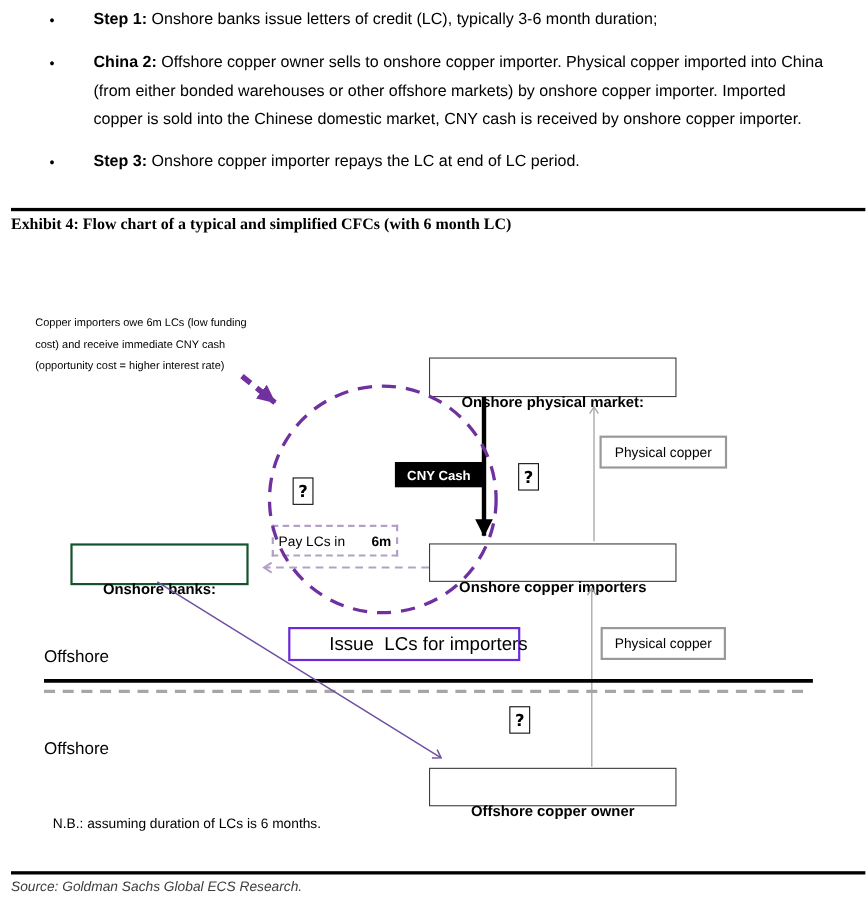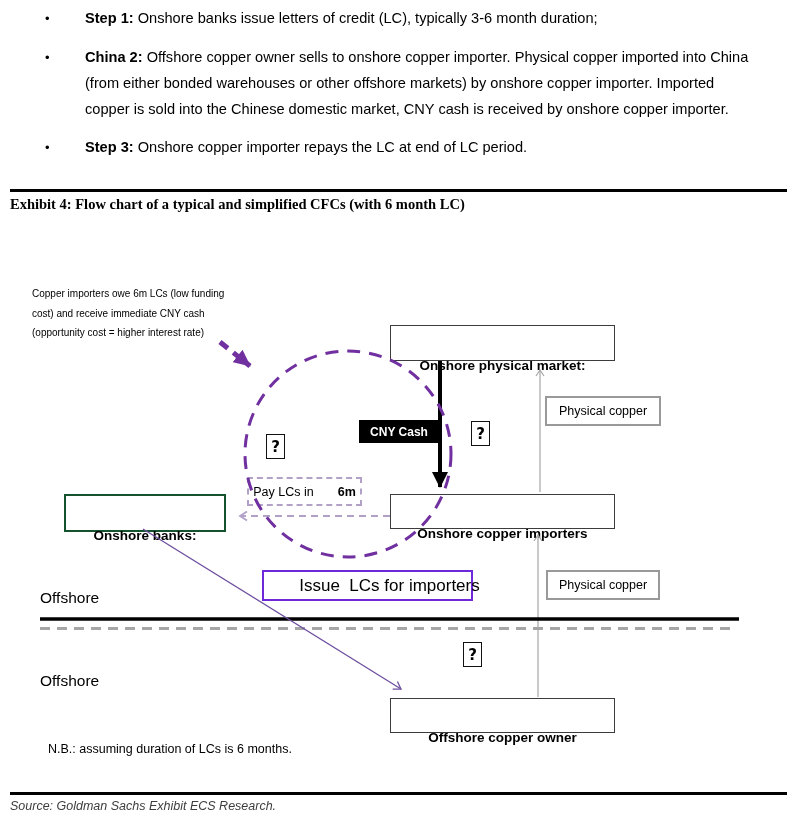--- a/index.html
+++ b/index.html
@@ -142,15 +142,15 @@
 
     <path d="M143,529 L401,689" stroke="#6E4FA0" stroke-width="1.3" fill="none" marker-end="url(#chevP)"></path>
     <path d="M390,516 L240,516" stroke="#B2A1C7" stroke-width="1.8" stroke-dasharray="7 5" fill="none" marker-end="url(#chevL)"></path>
     <path d="M440,361 L440,487" stroke="#000000" stroke-width="4" fill="none" marker-end="url(#triB)"></path>
 
     <circle cx="348" cy="454" r="103" fill="none" stroke="#7030A0" stroke-width="3" stroke-dasharray="13 9"></circle>
     <path d="M220,342 L250,366" stroke="#7030A0" stroke-width="5" stroke-dasharray="10 7" fill="none" marker-end="url(#triP)"></path>
   </svg>
 
   <div class="rule-bottom"></div>
-  <div class="source">Source: Goldman Sachs Exhibit ECS Research.</div>
+  <div class="source">Source: Goldman Sachs Global ECS Research.</div>
 
 </div>
 
 </body></html>

